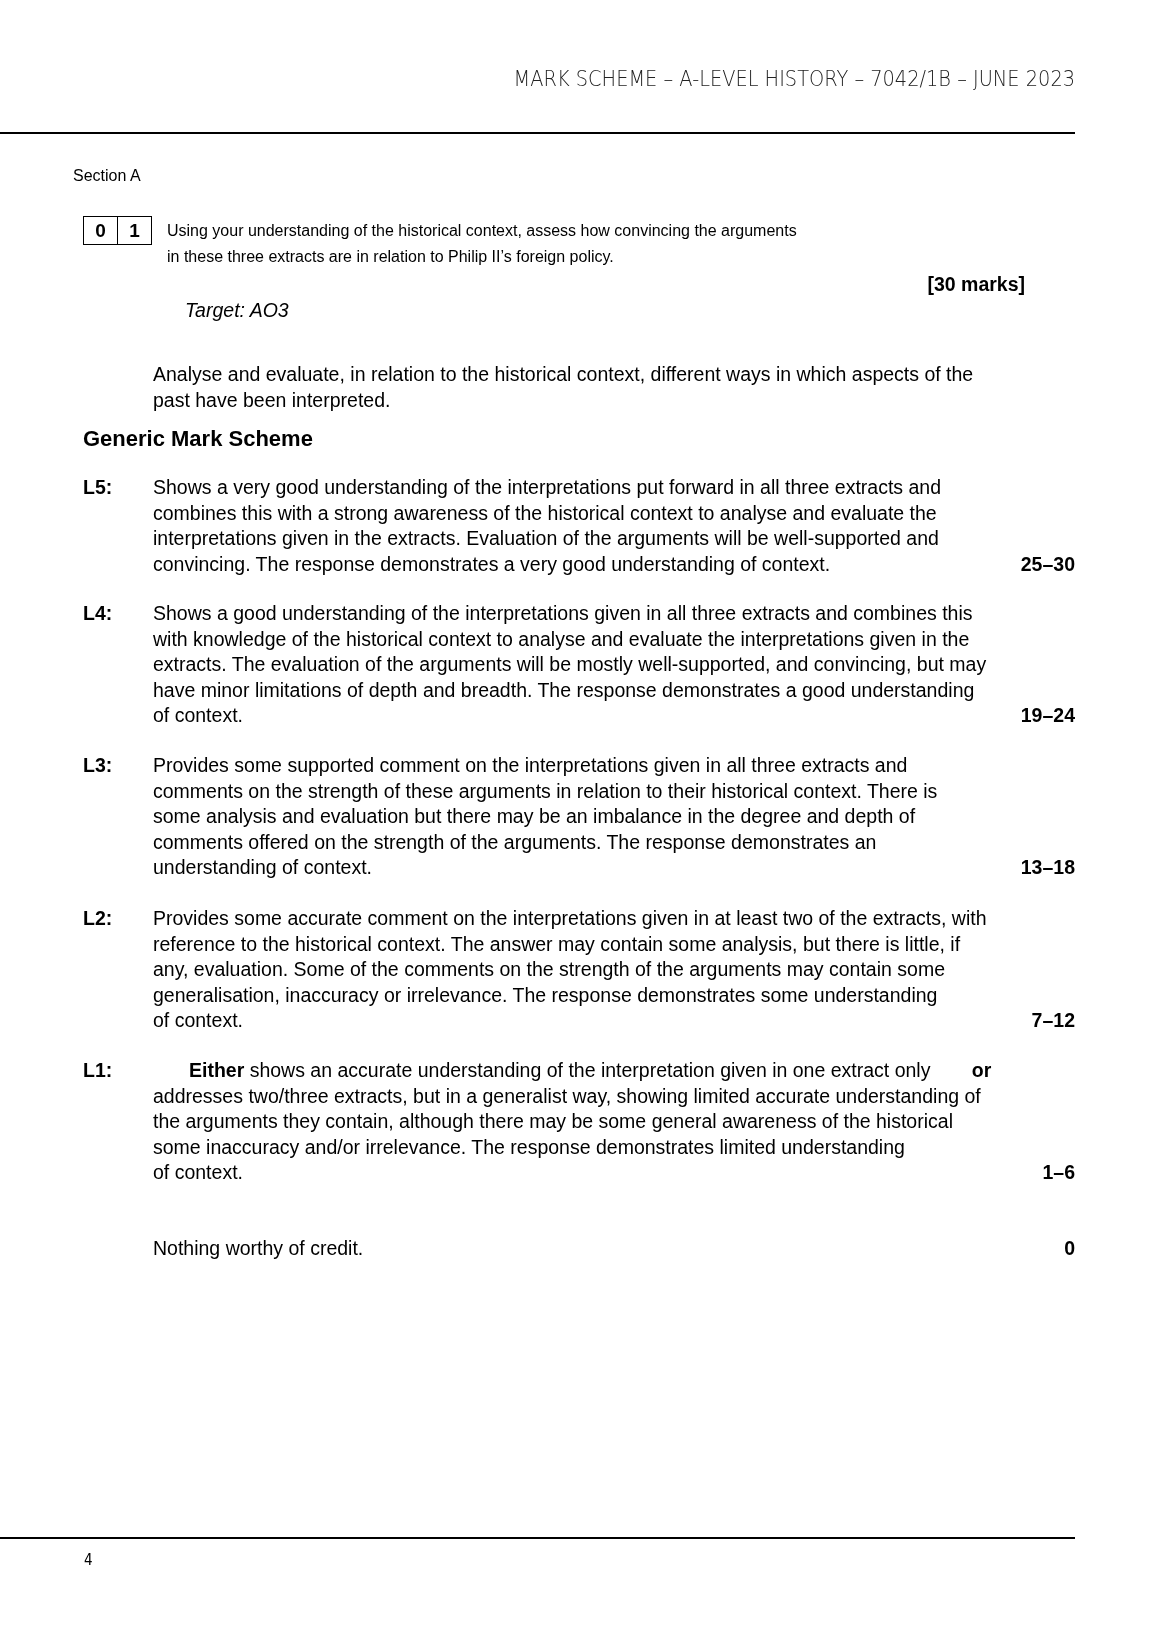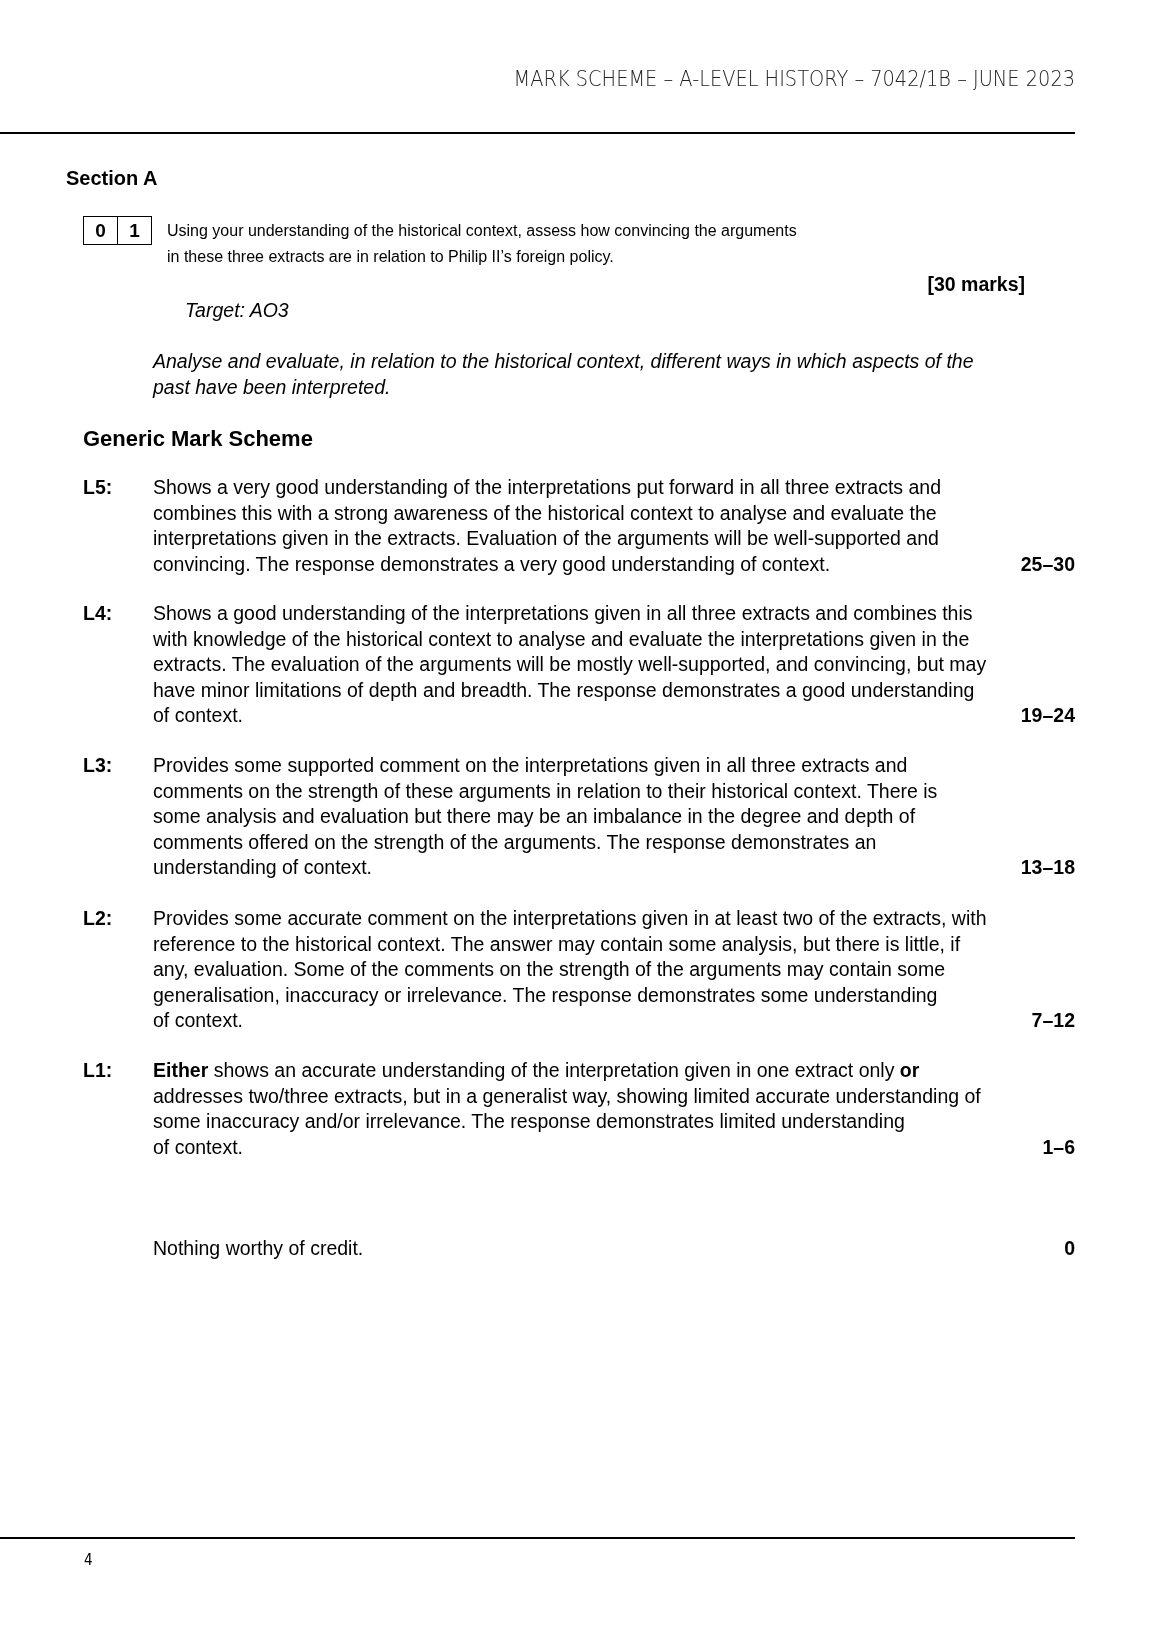--- a/index.html
+++ b/index.html
@@ -4,34 +4,34 @@
 <style>
   html, body { margin: 0; padding: 0; background: #ffffff; }
   body { width: 1158px; height: 1638px; position: relative; overflow: hidden;
          font-family: "Liberation Sans", sans-serif; color: #000; }
   .header-title { position: absolute; right: 83px; top: 66px; font-family: "DejaVu Sans", sans-serif;
                   font-size: 22px; color: #222; letter-spacing: 0px; font-weight: 300; transform: scaleX(0.88); transform-origin: right center; white-space: nowrap; }
   .rule { position: absolute; left: 0; width: 1075px; height: 1.5px; background: #000; }
   .rule.top { top: 132px; }
   .rule.bottom { top: 1537px; }
   .page-number { position: absolute; left: 84px; top: 1551px; font-size: 15px; font-family: "DejaVu Sans Condensed", "DejaVu Sans", sans-serif; }
-  .section-title { position: absolute; left: 66px; top: 167px; font-size: 20px; font-weight: bold; }
+  .section-title { position: absolute; left: 73px; top: 167px; font-size: 16px; font-weight: normal; }
   .qbox { position: absolute; left: 83px; top: 216px; display: flex; border: 1.5px solid #000; height: 27px; }
   .qbox span { width: 33px; display: flex; align-items: center; justify-content: center; font-weight: bold; font-size: 19px; }
   .qbox span + span { border-left: 1.5px solid #000; }
   .question { position: absolute; left: 167px; top: 218px; width: 880px; font-size: 16px; line-height: 25.5px; }
   .marks { position: absolute; right: 133px; top: 273px; font-size: 19.5px; font-weight: bold; }
   .target { position: absolute; left: 153px; top: 299px; font-size: 19.5px; font-style: italic; margin-left: 32px; }
-  .ao-desc { position: absolute; left: 153px; top: 349px; width: 920px; font-size: 19.5px; font-style: italic; line-height: 25.5px; }
+  .ao-desc { position: absolute; left: 153px; top: 362px; width: 920px; font-size: 19.5px; line-height: 25.5px; }
   .generic-title { position: absolute; left: 83px; top: 426px; font-size: 22px; font-weight: bold; }
   .level { position: absolute; left: 83px; width: 992px; font-size: 19.5px; line-height: 25.5px; }
   .level .lvl-label { position: absolute; left: 0; top: 0; font-weight: bold; }
   .level .lvl-text { margin-left: 70px; width: 860px; }
   .level .lvl-marks { position: absolute; right: 0; bottom: 0; font-weight: bold; text-align: center; }
-  .level .lvl-text b { font-weight: bold; }
+  .level .lvl-text b { font-weight: bold; margin-left: 36px; }
 </style>
 </head>
 <body>
 
 <div class="header-title">MARK SCHEME – A-LEVEL HISTORY – 7042/1B – JUNE 2023</div>
 <div class="rule top"></div>
 
 <div class="section-title">Section A</div>
 
 <div class="qbox">
@@ -96,20 +96,21 @@
     <div>of context.</div>
   </div>
   <span class="lvl-marks">7–12</span>
 </div>
 
 <div class="level" style="top:1058px;">
   <span class="lvl-label">L1:</span>
   <div class="lvl-text">
     <div><b>Either</b><span> shows an accurate understanding of the interpretation given in one extract only </span><b>or</b></div>
     <div>addresses two/three extracts, but in a generalist way, showing limited accurate understanding of</div>
+    <div>the arguments they contain, although there may be some general awareness of the historical</div>
     <div>some inaccuracy and/or irrelevance.  The response demonstrates limited understanding</div>
     <div>of context.</div>
   </div>
   <span class="lvl-marks">1–6</span>
 </div>
 
 <div class="level" style="top:1236px;">
   <div class="lvl-text">
     <div>Nothing worthy of credit.</div>
   </div>

